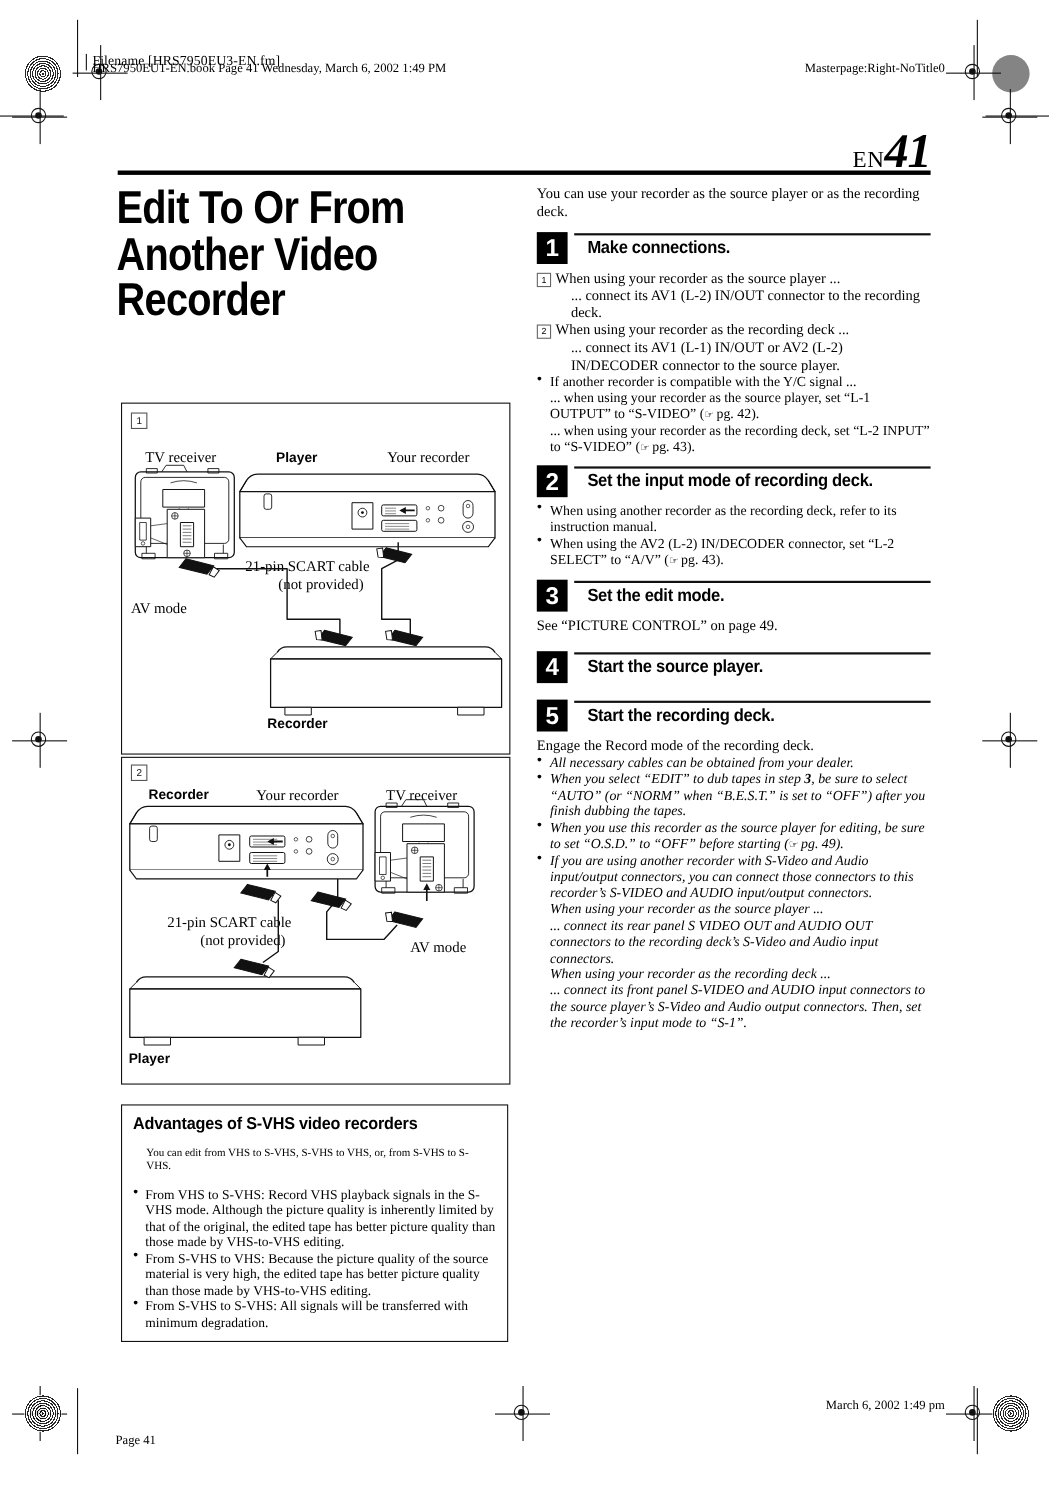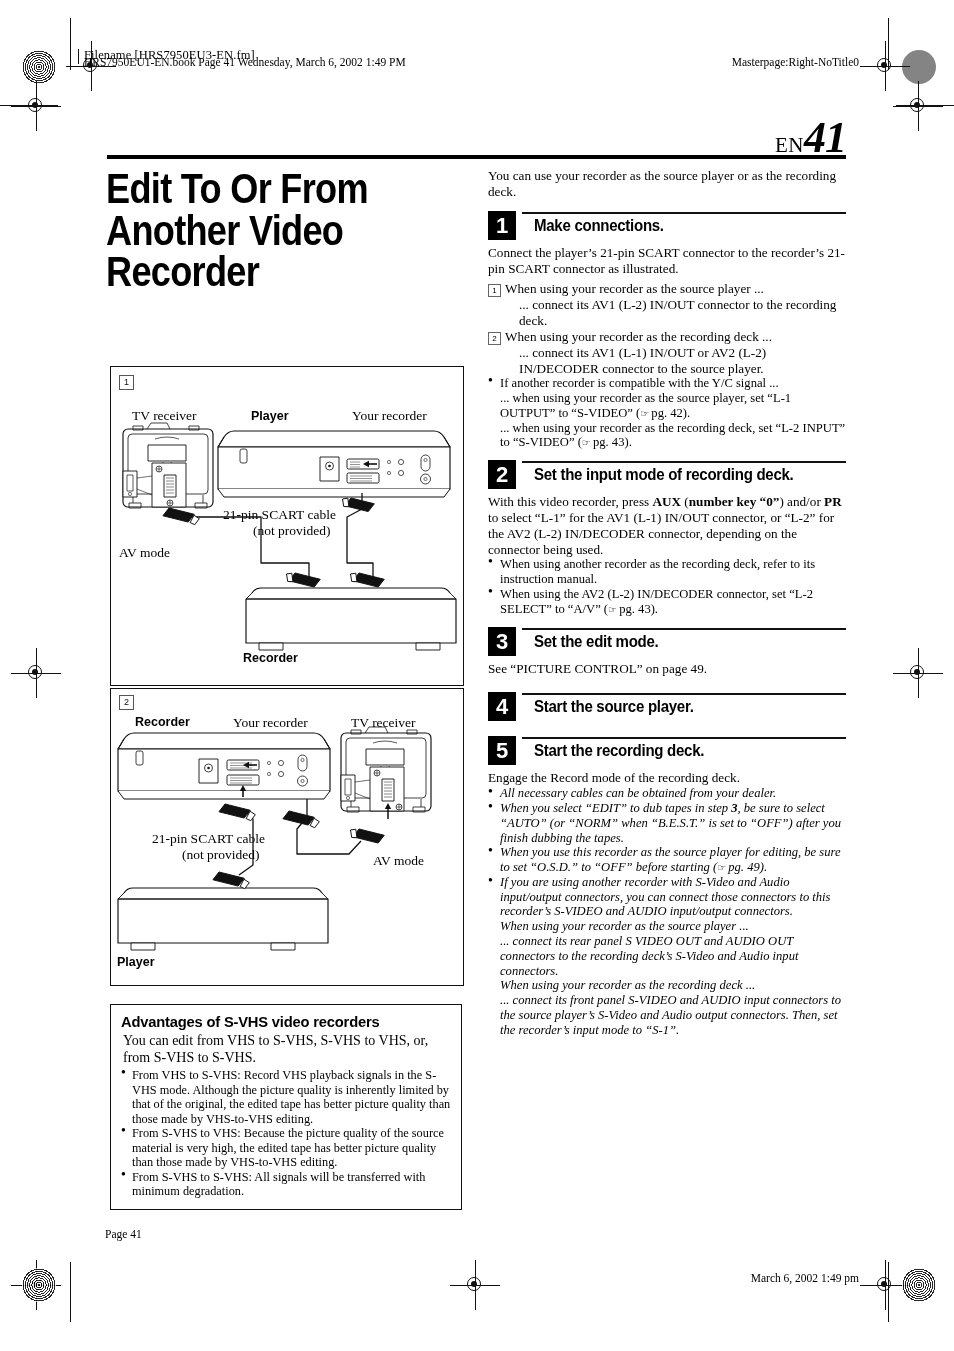--- a/index.html
+++ b/index.html
@@ -25,21 +25,21 @@
   .densitydot.solid{background:#6f6f6f;}
 
   .trimline{position:absolute;background:#111;}
 
   
   .hdr-fname{position:absolute;left:84px;top:48px;font-size:12.5px;font-family:"Liberation Serif",serif;letter-spacing:.1px;}
   .hdr-fname .bracketbar{position:absolute;left:-6px;top:1px;width:1px;height:15px;background:#111;}
   .hdr-book{position:absolute;left:84px;top:56px;font-size:11.5px;font-family:"Liberation Serif",serif;}
   .hdr-master{position:absolute;right:95px;top:56px;font-size:11.5px;font-family:"Liberation Serif",serif;white-space:nowrap;}
 
-  .ftr-left{position:absolute;left:105px;top:1228px;font-size:11.5px;text-align:center;}
+  .ftr-left{position:absolute;left:105px;top:1304px;font-size:11.5px;text-align:center;}
   .ftr-right{position:absolute;right:95px;top:1272px;font-size:11.5px;white-space:nowrap;}
 
   
   .pagenum{position:absolute;right:108px;top:112px;text-align:right;white-space:nowrap;}
   .pagenum .en{font-size:21px;font-variant:small-caps;font-family:"Liberation Serif",serif;letter-spacing:.5px;}
   .pagenum .no{font-size:44px;font-style:italic;font-weight:700;font-family:"Liberation Serif",serif;letter-spacing:-1px;}
 
   .rule-top{position:absolute;left:107px;top:155px;width:739px;height:4px;background:#000;}
 
   
@@ -57,21 +57,21 @@
   .figbox{position:absolute;border:1.5px solid #111;background:#fff;}
   .fig-tag{position:absolute;width:13px;height:13px;border:1px solid #555;font-size:9px;
     line-height:13px;text-align:center;font-family:"Liberation Sans",sans-serif;color:#111;background:#fff;}
 
   .figlabel{position:absolute;font-size:13.5px;font-family:"Liberation Serif",serif;white-space:nowrap;}
   .figlabel.b{font-weight:700;font-family:"Liberation Sans",sans-serif;font-size:12.5px;}
 
   
   .advbox{position:absolute;left:110px;top:1004px;width:352px;border:1.5px solid #111;padding:8px 10px 10px 10px;box-sizing:border-box;}
   .advbox h3{margin:0 0 2px 0;font-family:"Liberation Sans",sans-serif;font-weight:700;font-size:15.5px;letter-spacing:-.2px;transform:scaleX(.95);transform-origin:left;}
-  .advbox p{margin:2px;font-size:14px;line-height:1.18;}
+  .advbox p{margin:12px;font-size:10px;line-height:1.18;}
   .advbox ul{margin:0;padding:0;list-style:none;}
   .advbox li{font-size:12.3px;line-height:1.18;padding-left:11px;position:relative;margin-top:0px;}
   .advbox li:before{content:"\25CF";position:absolute;left:0;top:-1px;font-size:8px;}
 
   
   .col-right{position:absolute;left:488px;top:168px;width:358px;}
   .rc-intro{font-size:13.2px;line-height:1.2;margin:0 0 10px 0;}
 
   .step{margin-top:2px;}
   .step-head{position:relative;height:30px;margin-bottom:5px;}
@@ -428,21 +428,20 @@
   <div class="col-right">
 
     <p class="rc-intro">You can use your recorder as the source player or as the recording deck.</p>
 
     <div class="step">
       <div class="step-head">
         <div class="rule"></div>
         <div class="step-num">1</div>
         <div class="step-title">Make connections.</div>
       </div>
-      <p class="bodytext" style="margin-bottom:5px;">Connect the player’s 21-pin SCART connector to the recorder’s 21-pin SCART connector as illustrated.</p>
       <ul class="numbox">
         <li>
           <span class="nbox">1</span>
           <span>When using your recorder as the source player ...</span>
           <span class="sub">... connect its AV1 (L-2) IN/OUT connector to the recording deck.</span>
         </li>
         <li>
           <span class="nbox">2</span>
           <span>When using your recorder as the recording deck ...</span>
           <span class="sub">... connect its AV1 (L-1) IN/OUT or AV2 (L-2) IN/DECODER connector to the source player.</span>
@@ -452,21 +451,20 @@
         <li>If another recorder is compatible with the Y/C signal ...<br>... when using your recorder as the source player, set “L-1 OUTPUT” to “S-VIDEO” (<span class="hand">☞</span> pg. 42).<br>... when using your recorder as the recording deck, set “L-2 INPUT” to “S-VIDEO” (<span class="hand">☞</span> pg. 43).</li>
       </ul>
     </div>
 
     <div class="step" style="margin-top:9px;">
       <div class="step-head">
         <div class="rule"></div>
         <div class="step-num">2</div>
         <div class="step-title">Set the input mode of recording deck.</div>
       </div>
-      <p class="bodytext">With this video recorder, press <b>AUX</b> (<b>number key “0”</b>) and/or <b>PR</b> to select “L-1” for the AV1 (L-1) IN/OUT connector, or “L-2” for the AV2 (L-2) IN/DECODER connector, depending on the connector being used.</p>
       <ul class="plain">
         <li>When using another recorder as the recording deck, refer to its instruction manual.</li>
         <li>When using the AV2 (L-2) IN/DECODER connector, set “L-2 SELECT” to “A/V” (<span class="hand">☞</span> pg. 43).</li>
       </ul>
     </div>
 
     <div class="step" style="margin-top:10px;">
       <div class="step-head">
         <div class="rule"></div>
         <div class="step-num">3</div>

